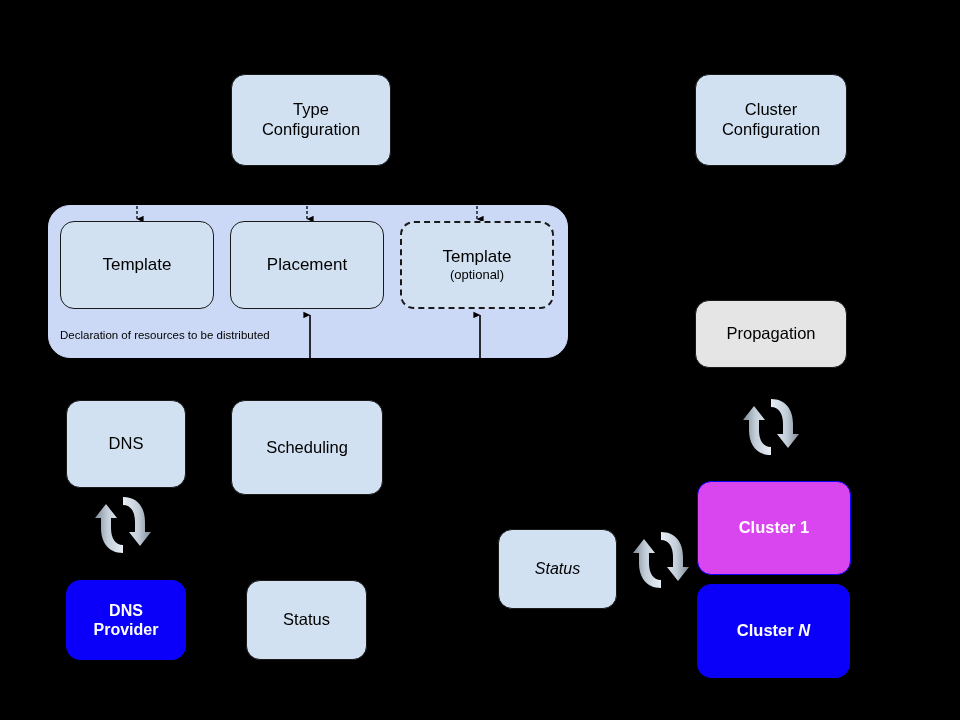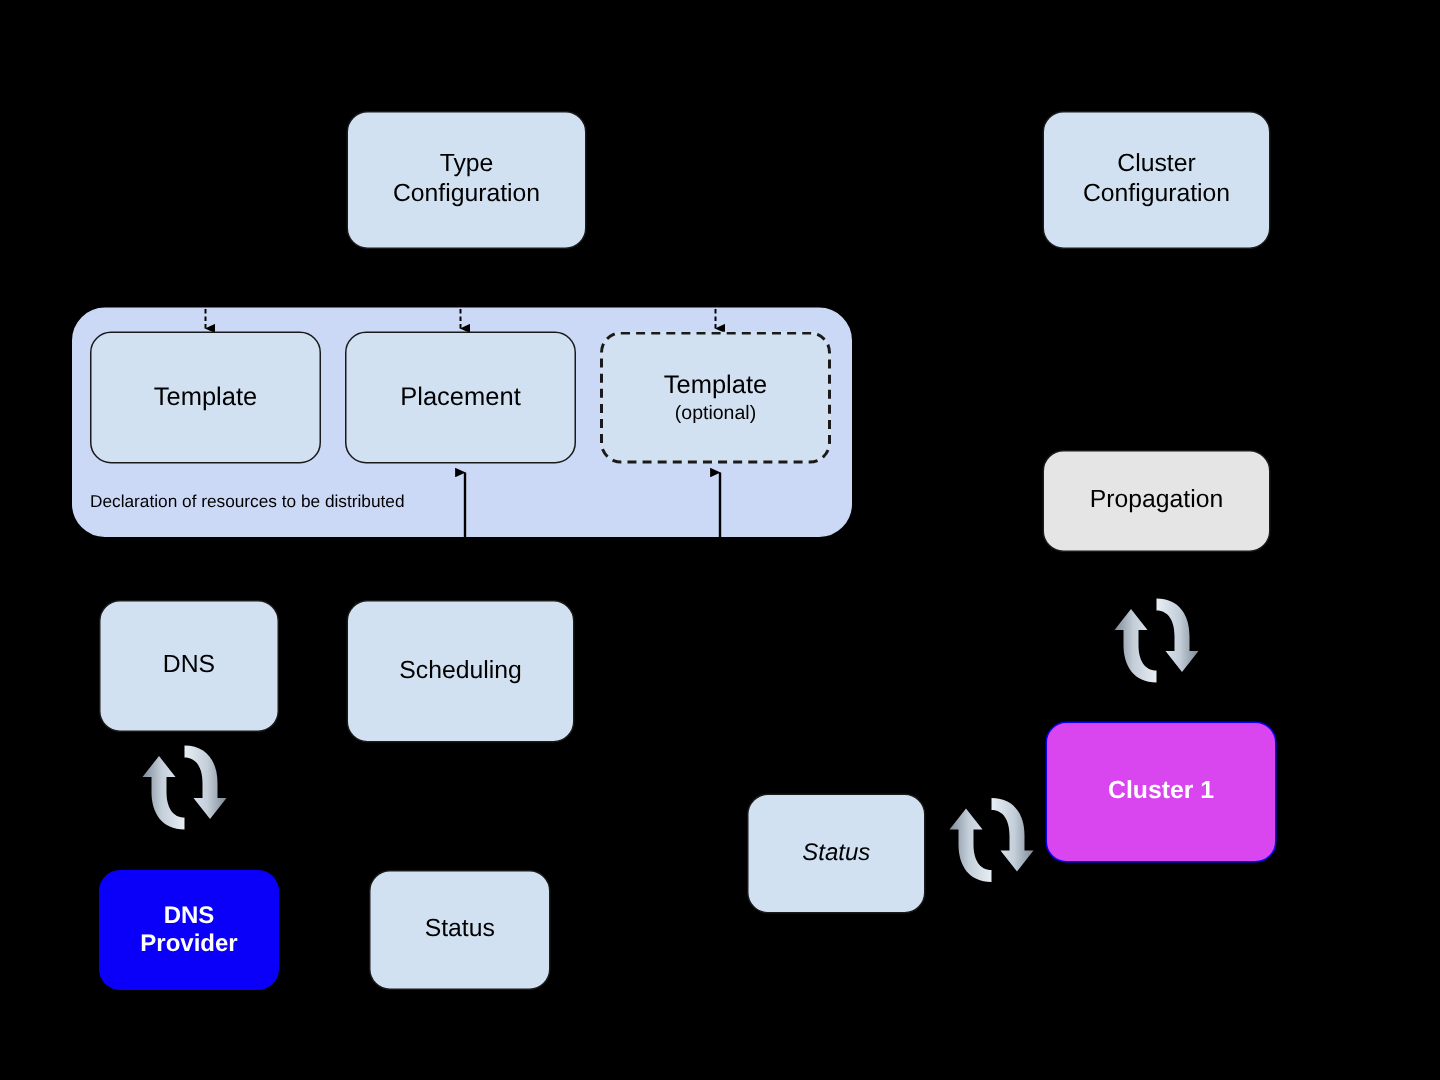--- a/index.html
+++ b/index.html
@@ -168,20 +168,23 @@
   </div>
 
   <div class="node" id="n-status" style="left: 498px; top: 529px; width: 119px; height: 80px; font-size: 16px; background: rgb(210, 225, 242); font-style: italic;">
     <span class="lbl">Status</span>
   </div>
 
   <div class="node blue" id="n-cluster1" style="left: 697px; top: 481px; width: 154px; height: 94px; font-size: 16.5px; background: #d946ef; border-color: rgb(10, 0, 250);">
     <span class="lbl">Cluster 1</span>
   </div>
 
+  <div class="node blue" id="n-clustern" style="left: 697px; top: 584px; width: 153px; height: 94px; font-size: 16.5px; background: rgb(10, 0, 250); border-color: rgb(10, 0, 250);">
+    <span><span>Cluster </span><span class="ital">N</span></span>
+  </div>
 
   <div class="sync" id="sync-dns" style="left: 90px; top: 492px; width: 66px; height: 66px;">
   <svg width="66" height="66" viewBox="0 0 66 66">
     <defs>
       <linearGradient id="sg66a" x1="0" y1="0" x2="1" y2="0">
         <stop offset="0%" stop-color="#e8eef4"></stop>
         <stop offset="55%" stop-color="#c3ced9"></stop>
         <stop offset="100%" stop-color="#7e8a96"></stop>
       </linearGradient>
       <linearGradient id="sg66b" x1="1" y1="0" x2="0" y2="0">

